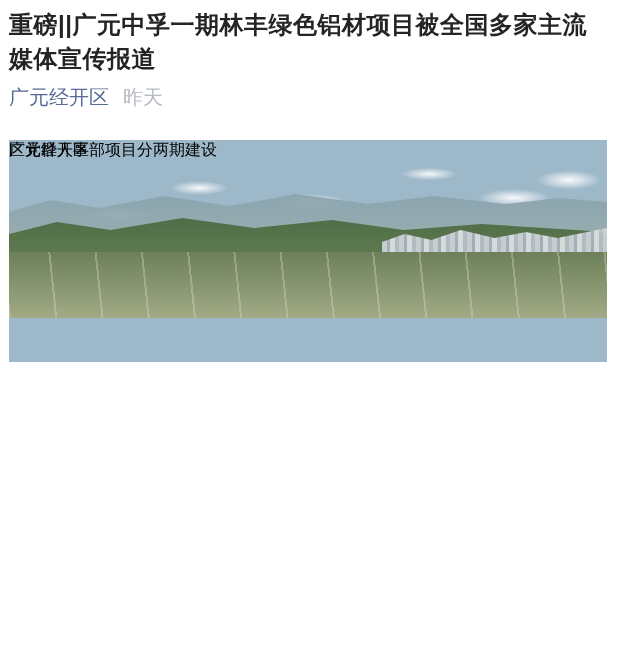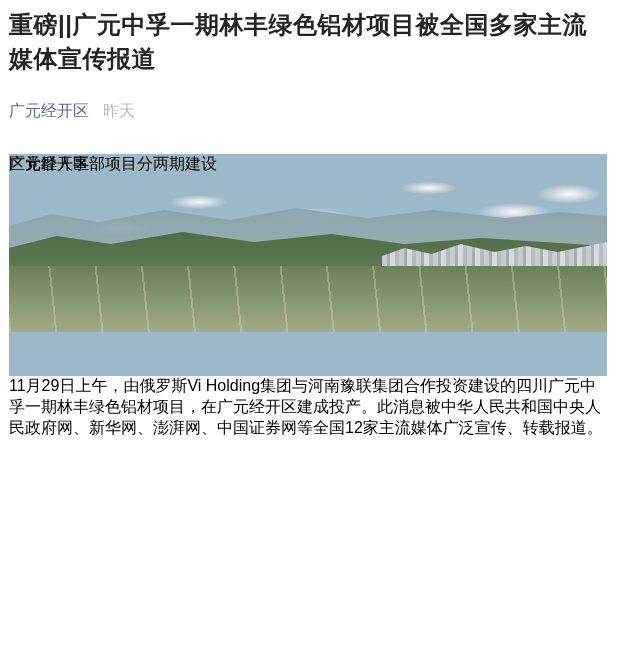--- a/index.html
+++ b/index.html
@@ -15,21 +15,21 @@
 
   .article-title {
     padding-top: 8px;
     font-size: 24px;
     line-height: 34px;
     font-weight: bold;
     color: #242424;
     letter-spacing: 0.5px;
   }
 
-  .meta { margin-top: 25px; font-size: 16px; line-height: 20px; }
+  .meta { margin-top: 11px; font-size: 20px; line-height: 20px; }
   .meta .source { color: #576b95; margin-right: 14px; cursor: pointer; }
   .meta .date { color: #b5bac1; }
 
   
   .hero {
     position: relative;
     margin-top: 33px;
     width: 598px; height: 222px;
     overflow: hidden;
     background: #9db8c9;
@@ -197,21 +197,20 @@
       <div class="river"></div>
       <div class="bridge"></div>
       <div class="land-corner"></div>
 
       <div class="hero-caption-top"><span>区党群人事部</span><span class="gap"></span><span>项目分两期建设</span></div>
 
       <div class="hero-caption-main">广元经开区</div>
     </div>
 
     <div class="body-text">
-      <p>11月29日上午，由俄罗斯Vi Holding集团与河南豫联集团合作投资建设的四川广元中孚一期林丰绿色铝材项目，在广元经开区建成投产。此消息被中华人民共和国中央人民政府网、新华网、澎湃网、中国证券网等全国12家主流媒体广泛宣传、转载报道。</p>
     </div>
 
   </div>
 
   <div class="scrollbar">
     <div class="thumb"></div>
   </div>
 </div>
 
 </body></html>

